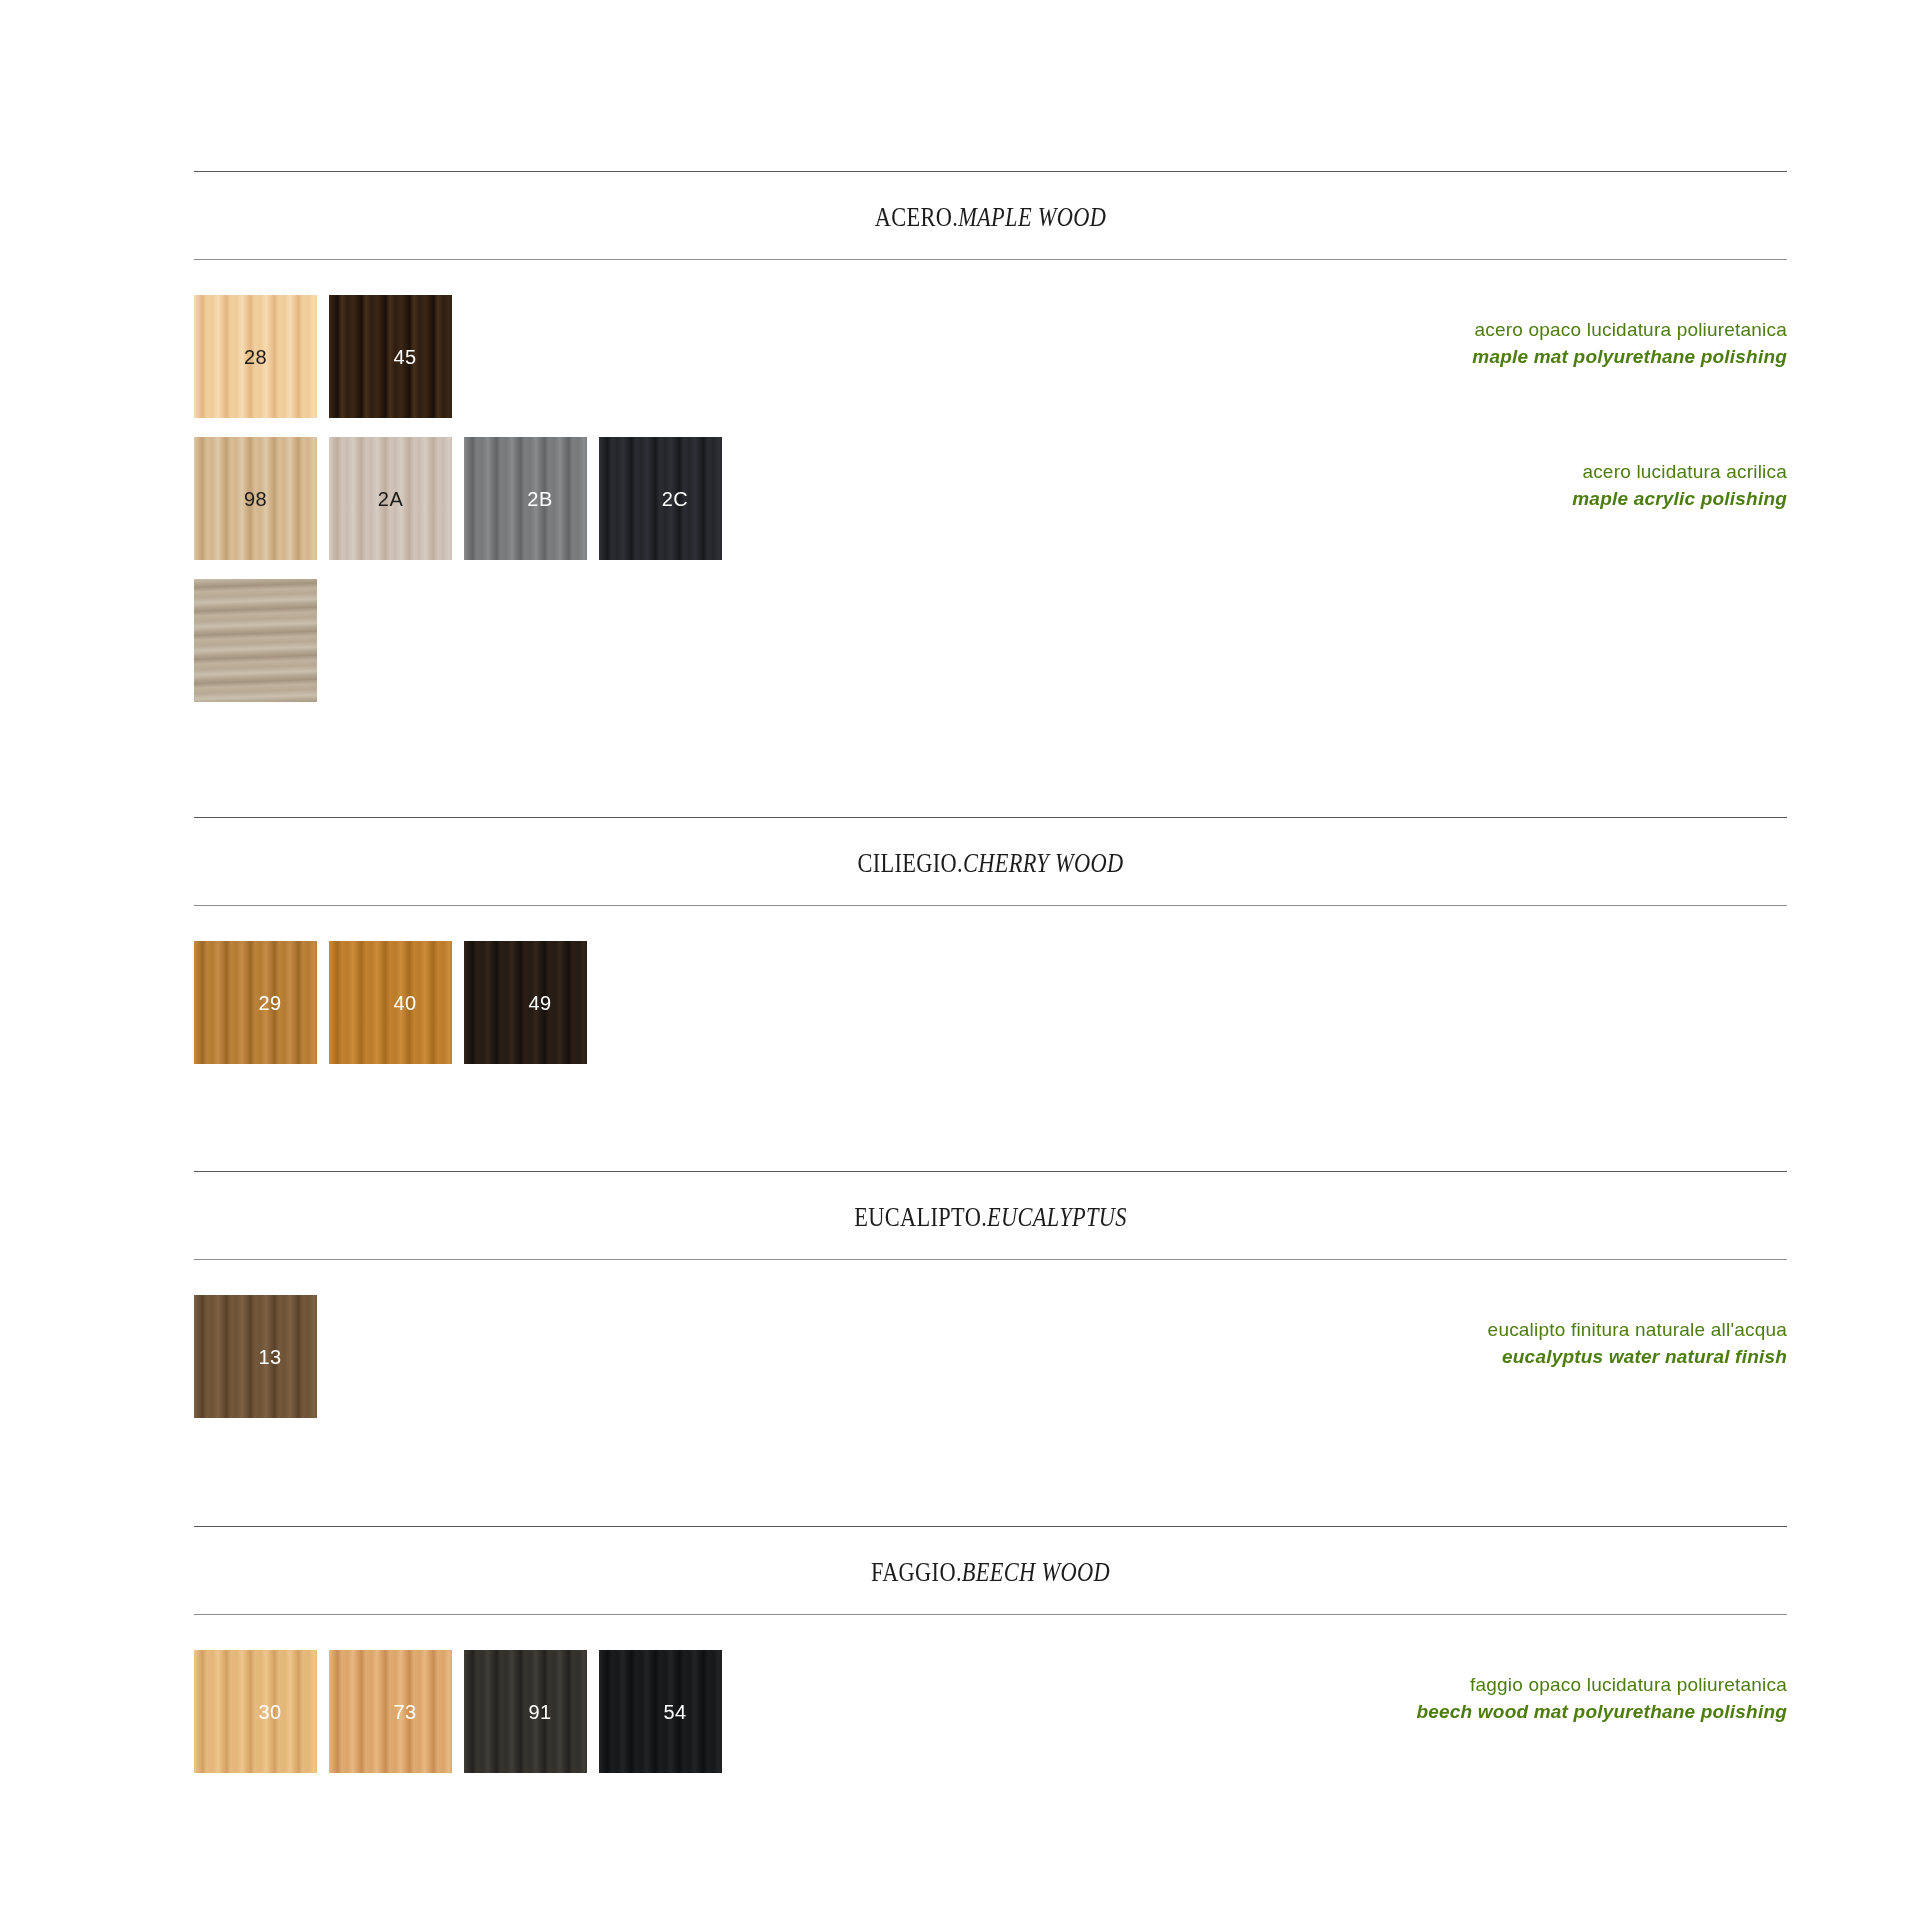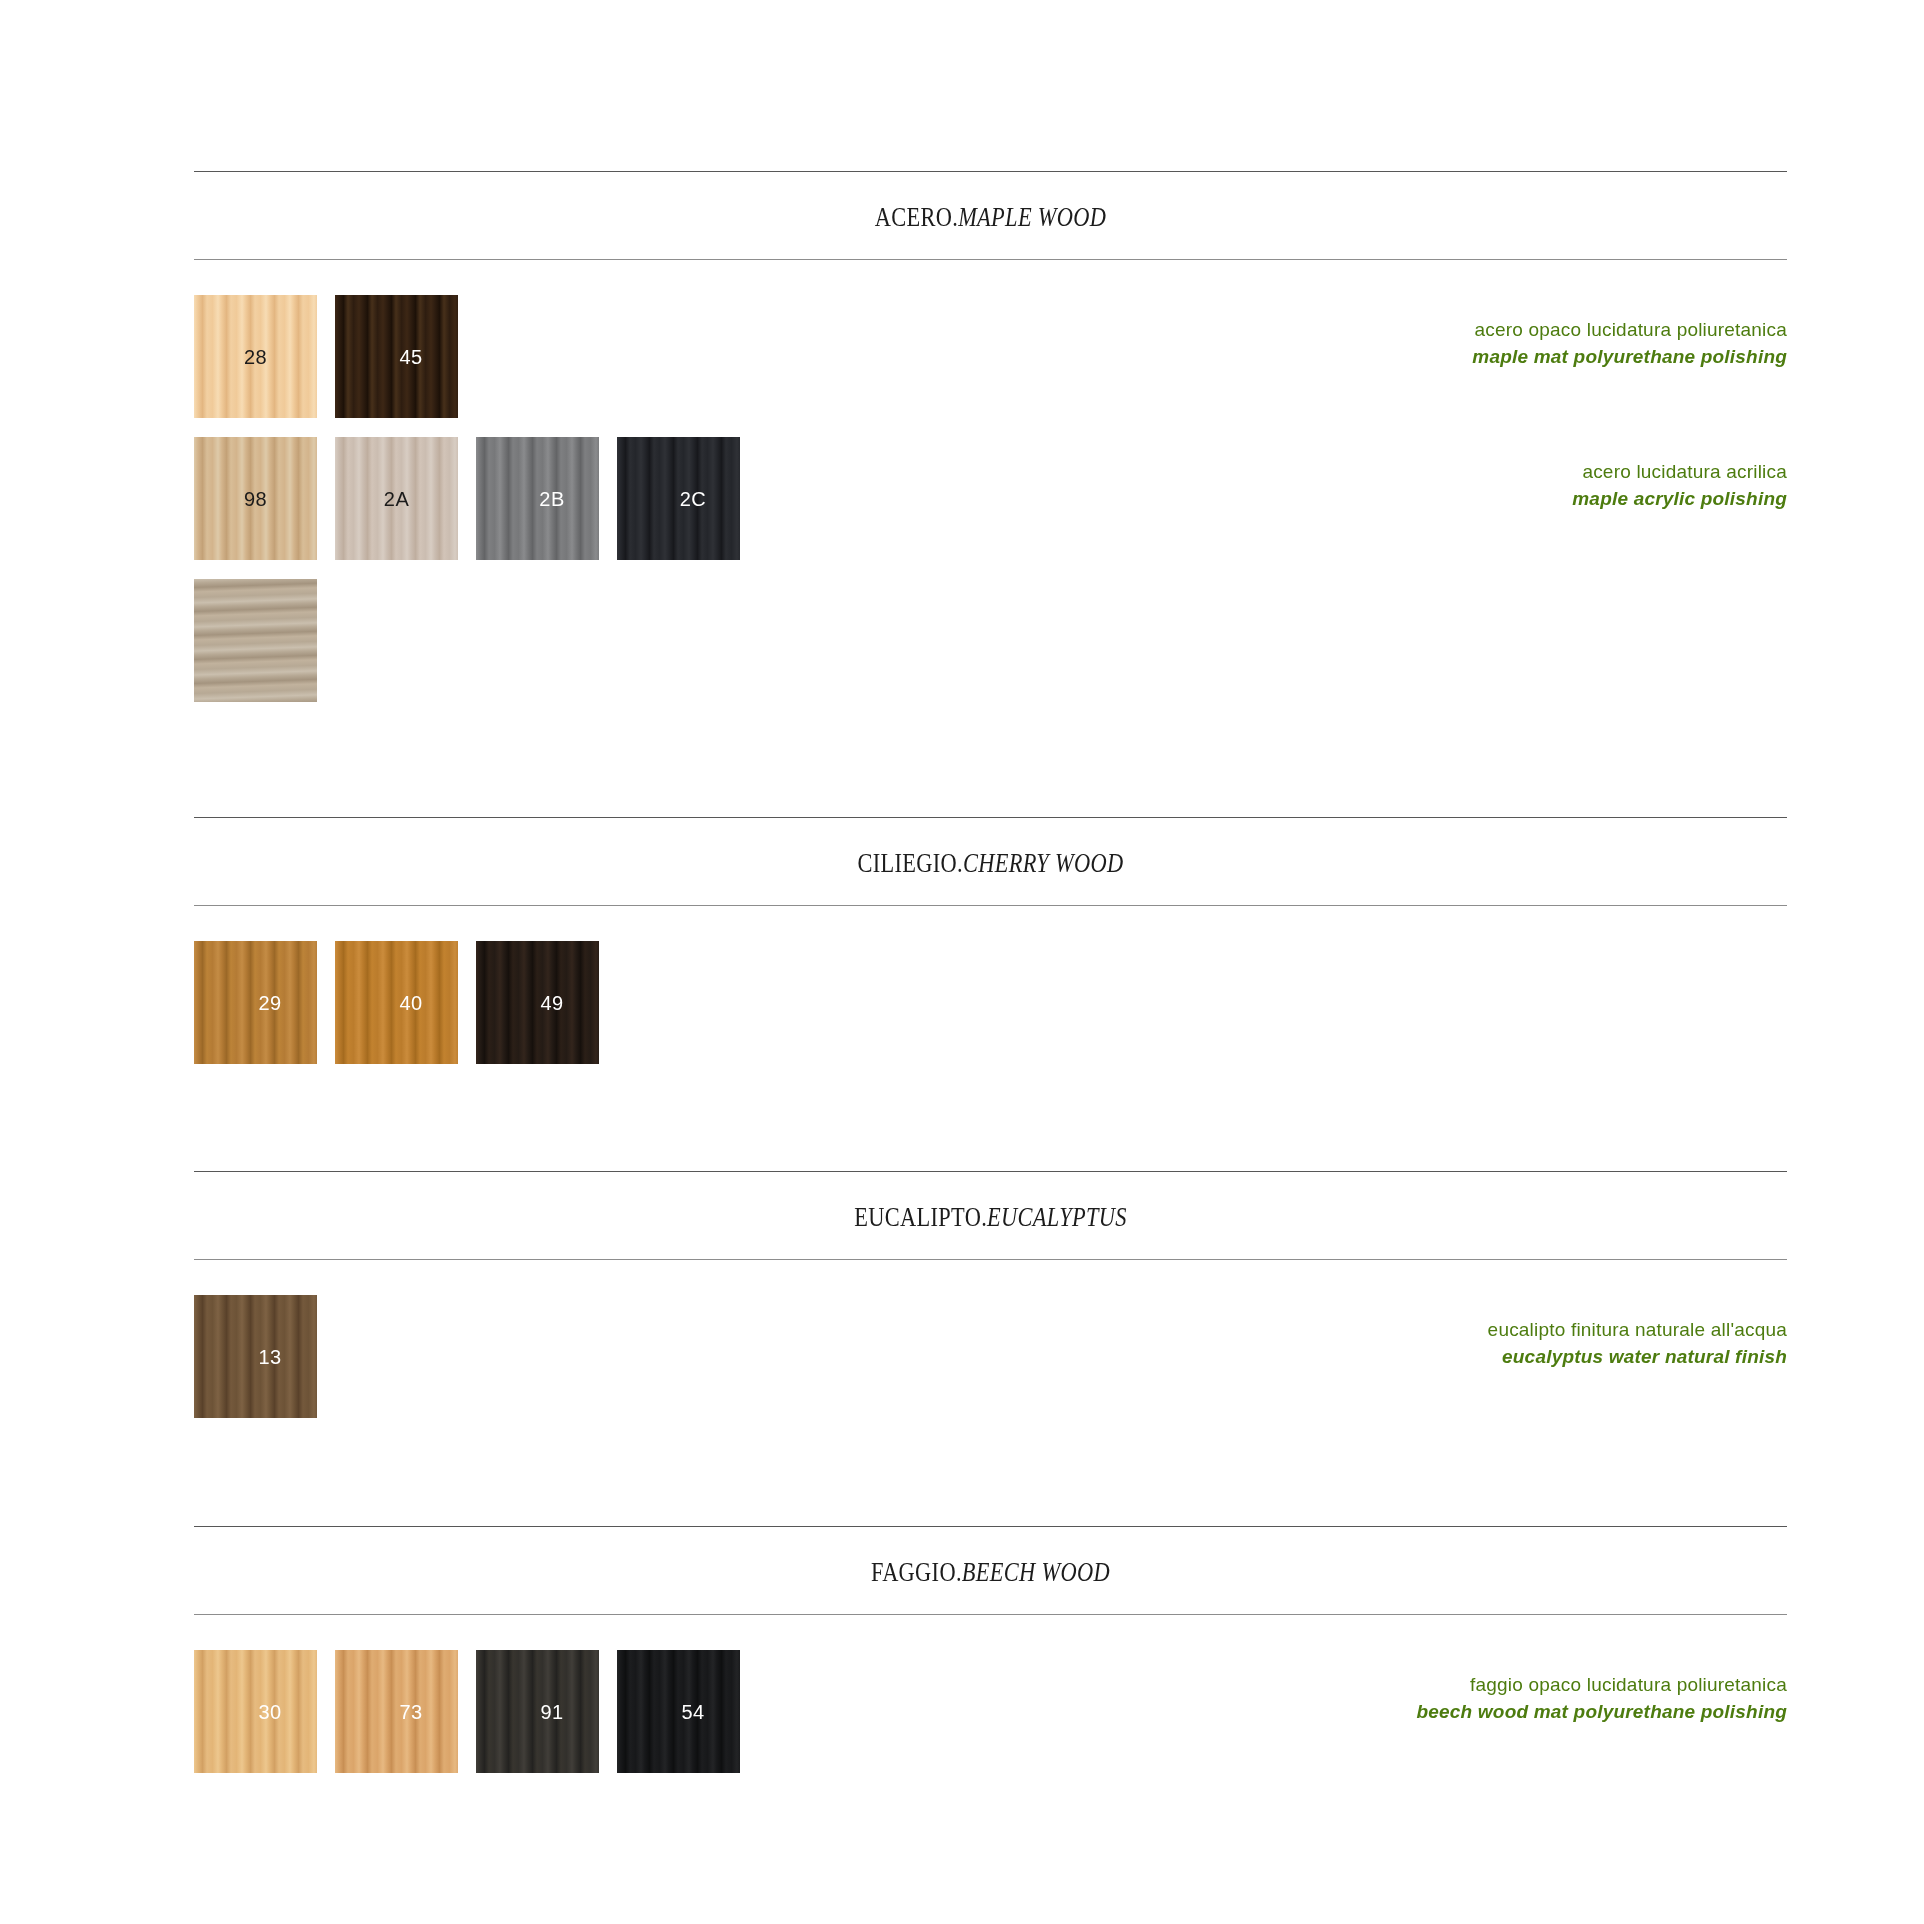--- a/index.html
+++ b/index.html
@@ -60,21 +60,21 @@
   .swatch-row {
     position: relative;
     height: 142px;
     margin-bottom: 0px;
   }
   .swatch-strip {
     position: absolute;
     left: 0;
     top: 0;
     display: flex;
-    gap: 18px;
+    gap: 12px;
   }
   .swatch {
     position: relative;
     width: 123px;
     height: 123px;
     flex: 0 0 123px;
     overflow: hidden;
   }
   .swatch .grain {
     position: absolute;

